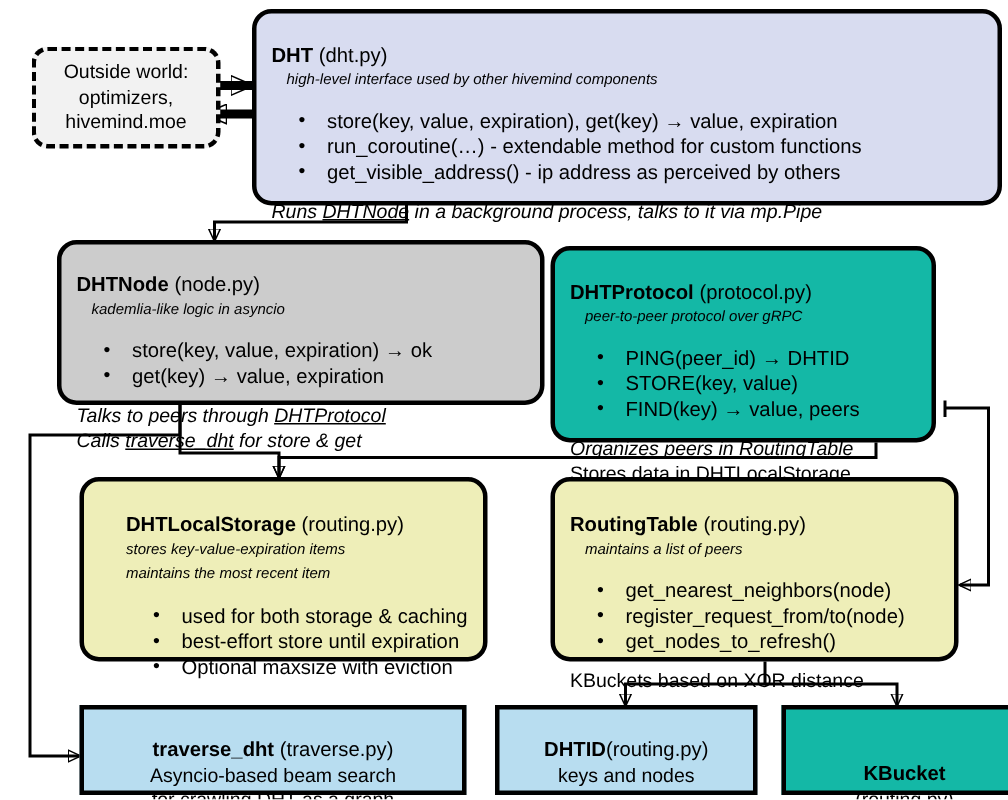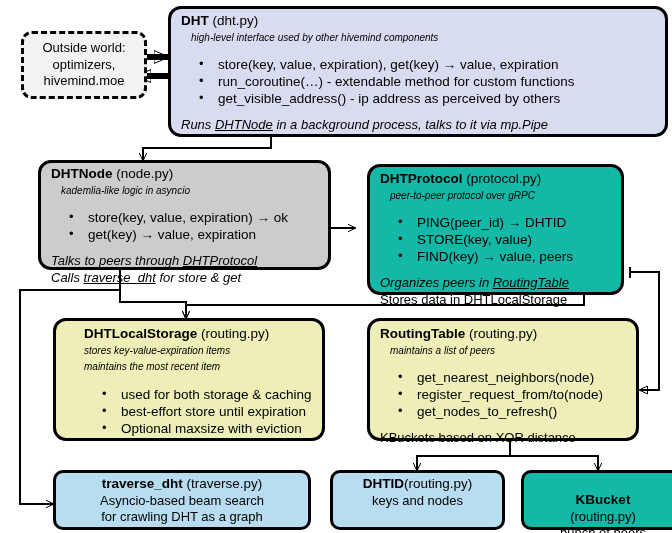--- a/index.html
+++ b/index.html
@@ -17,22 +17,22 @@
     color:#000;
     z-index:5;
   }
   .rounded{border-radius:13px;}
   .dashed{
     border:3px dashed #000;
     border-radius:11px;
     background:#f2f2f2;
     text-align:center;
   }
-  .sq{border-radius:10px;}
-  .ttl{font-size:13.5px;line-height:16.5px;white-space:nowrap;}
+  .sq{border-radius:0;}
+  .ttl{font-size:13.5px;line-height:16.5px;white-space:nowrap;margin-top:16px;}
   .ttl b{font-weight:bold;}
   .sub{font-size:10px;line-height:16.5px;font-style:italic;white-space:nowrap;}
   .foot{font-size:13px;line-height:16.5px;white-space:nowrap;}
   .foot.it{font-style:italic;}
   ul{margin:10px;padding:0;list-style:none;}
   li{
     font-size:13.5px;line-height:17px;white-space:nowrap;
     position:relative;padding-left:27px;
   }
   li:before{
@@ -100,21 +100,21 @@
       <div class="sub" style="padding-left:10px;">high-level interface used by other hivemind components</div>
       <ul>
         <li>store(key, value, expiration), get(key) → value, expiration</li>
         <li>run_coroutine(…) - extendable method for custom functions</li>
         <li>get_visible_address() - ip address as perceived by others</li>
       </ul>
       <div class="foot it"><span>Runs </span><span class="u">DHTNode</span><span> in a background process, talks to it via mp.Pipe</span></div>
     </div>
   </div>
 
-  <div class="box rounded" style="left:38px;top:160px;width:293px;height:110px;background:#cccccc;">
+  <div class="box rounded" style="left:38px;top:160px;width:325px;height:110px;background:#cccccc;">
     <div class="pad" style="padding-top:3px;">
       <div class="ttl">
         <b>DHTNode</b>
         <span>(node.py)</span>
       </div>
       <div class="sub" style="padding-left:10px;">kademlia-like logic in asyncio</div>
       <ul>
         <li>store(key, value, expiration) → ok</li>
         <li>get(key) → value, expiration</li>
       </ul>

